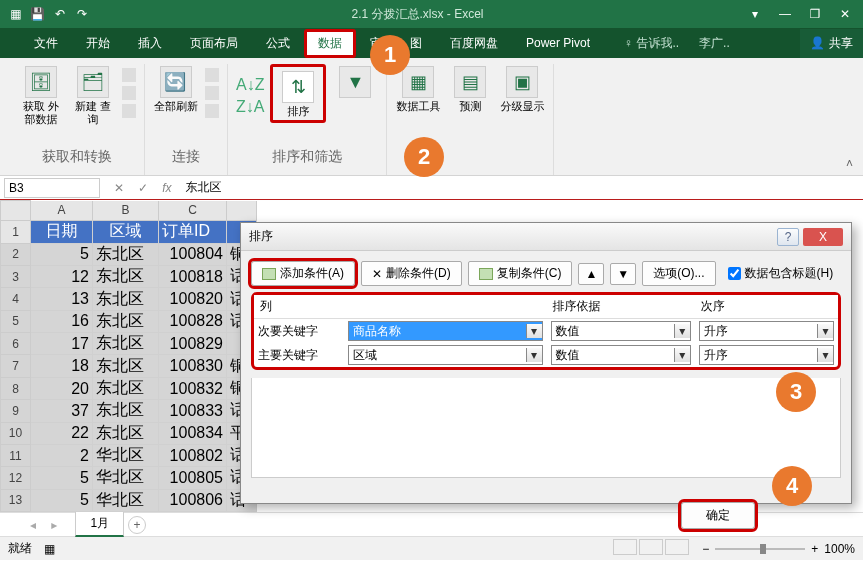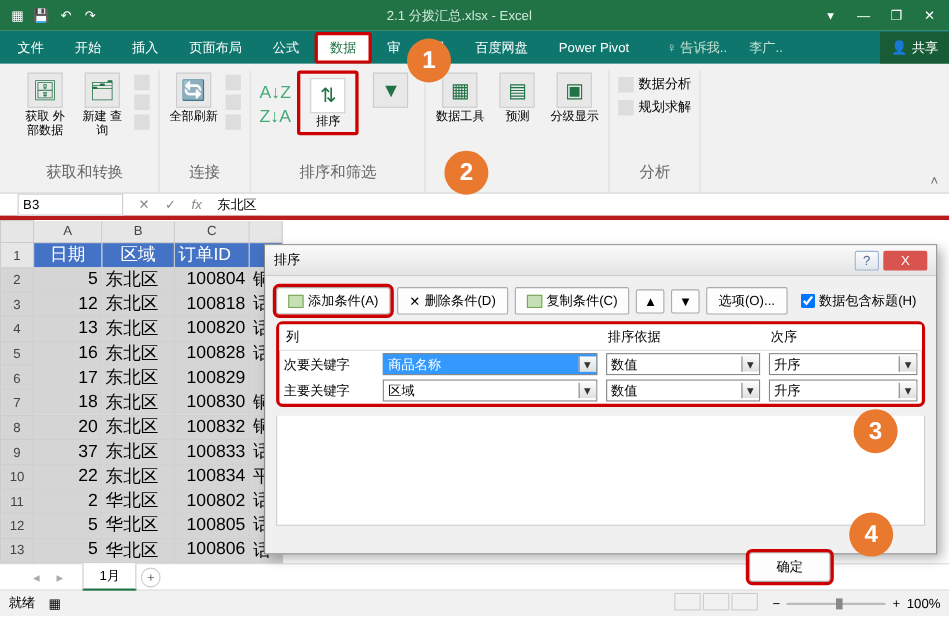--- a/index.html
+++ b/index.html
@@ -7,21 +7,21 @@
 
 
 .titlebar { background: #217346; height: 28px; display: flex; align-items: center; color: #fff; padding: 0 8px; }
 .titlebar .qat { display: flex; gap: 6px; align-items: center; }
 .titlebar .qat span { width: 16px; height: 16px; display: flex; align-items: center; justify-content: center; }
 .titlebar .title { flex: 1; text-align: center; color: #d0e8da; }
 .titlebar .wincontrols { display: flex; gap: 10px; }
 .titlebar .wincontrols span { width: 20px; text-align: center; }
 
 
-.ribbon-tabs { background: #0f766e; height: 30px; display: flex; align-items: center; color: #fff; padding-left: 2px; gap: 0; }
+.ribbon-tabs { background: #14532d; height: 30px; display: flex; align-items: center; color: #fff; padding-left: 20px; gap: 0; }
 .ribbon-tabs .tab { padding: 6px 14px; cursor: pointer; }
 .ribbon-tabs .tab.active { background: #fff; color: #217346; }
 .ribbon-tabs .tab.highlighted { border: 3px solid #c00; border-radius: 3px; padding: 3px 11px; }
 .ribbon-tabs .tell { margin-left: 20px; color: #c3e0d1; }
 .ribbon-tabs .user { margin-left: 20px; color: #c3e0d1; }
 .ribbon-tabs .share { margin-left: auto; background: #185c37; padding: 6px 10px; display: flex; align-items: center; gap: 4px; }
 
 
 .ribbon { background: #f1f1f1; border-bottom: 1px solid #d4d4d4; height: 118px; display: flex; padding: 6px 10px 0 10px; position: relative; }
 .ribbon .group { display: flex; flex-direction: column; align-items: center; padding: 0 8px; border-right: 1px solid #ddd; }
@@ -34,21 +34,21 @@
 .ribbon .sort-highlight { border: 3px solid #c00; border-radius: 3px; padding: 2px; }
 .ribbon .smallstack { display: flex; flex-direction: column; gap: 4px; padding-top: 4px; }
 .ribbon .smallitem { display: flex; align-items: center; gap: 4px; font-size: 11px; }
 .ribbon .smallitem .sic { width: 14px; height: 14px; background: #ddd; }
 .ribbon .collapse { position: absolute; right: 10px; bottom: 4px; color: #666; }
 
 
 .callout { position: absolute; width: 40px; height: 40px; background: #e9792e; color: #fff; border-radius: 50%; display: flex; align-items: center; justify-content: center; font-size: 22px; font-weight: bold; z-index: 50; }
 
 
-.fbar { display: flex; align-items: center; height: 24px; border-bottom: 4px solid #b91c1c; background: #fff; padding-left: 12px; }
+.fbar { display: flex; align-items: center; height: 24px; border-bottom: 1px solid #b91c1c; background: #fff; }
 .fbar .namebox { width: 96px; border: 1px solid #ccc; height: 20px; padding: 0 4px; margin-left: 4px; }
 .fbar .fxwrap { display: flex; align-items: center; gap: 6px; margin-left: 10px; }
 .fbar .fxbtn { color: #888; padding: 0 4px; }
 .fbar .fxinput { border: none; padding: 0 4px; width: 150px; }
 
 
 .sheet-wrap { display: flex; height: 312px; }
 .sheet { border-collapse: collapse; }
 .sheet th.colh { background: #e6e6e6; border-right: 1px solid #ccc; border-bottom: 1px solid #ccc; font-weight: normal; color: #444; height: 20px; }
 .sheet th.rowh { background: #e6e6e6; border: 1px solid #ccc; font-weight: normal; color: #444; width: 30px; text-align: center; }
@@ -217,35 +217,20 @@
           <div class="ic">▤</div>
           <div class="lbl">预测</div>
         </div>
       <div class="bigbtn">
           <div class="ic">▣</div>
           <div class="lbl">分级显示</div>
         </div>
     </div>
     <div class="group-label">&nbsp;</div>
   </div>
-  <div class="group">
-    <div class="group-body">
-      <div class="smallstack">
-        <div class="smallitem">
-            <span class="sic"></span>
-            <span>数据分析</span>
-          </div>
-        <div class="smallitem">
-            <span class="sic"></span>
-            <span>规划求解</span>
-          </div>
-      </div>
-    </div>
-    <div class="group-label">分析</div>
-  </div>
   <span class="collapse">˄</span>
 </div>
 
 <div class="callout" style="left:370px; top:35px">1</div>
 <div class="callout" style="left:404px; top:137px">2</div>
 
 <div class="fbar">
   <input class="namebox" value="B3" style="">
   <div class="fxwrap">
     <span class="fxbtn">✕</span>

